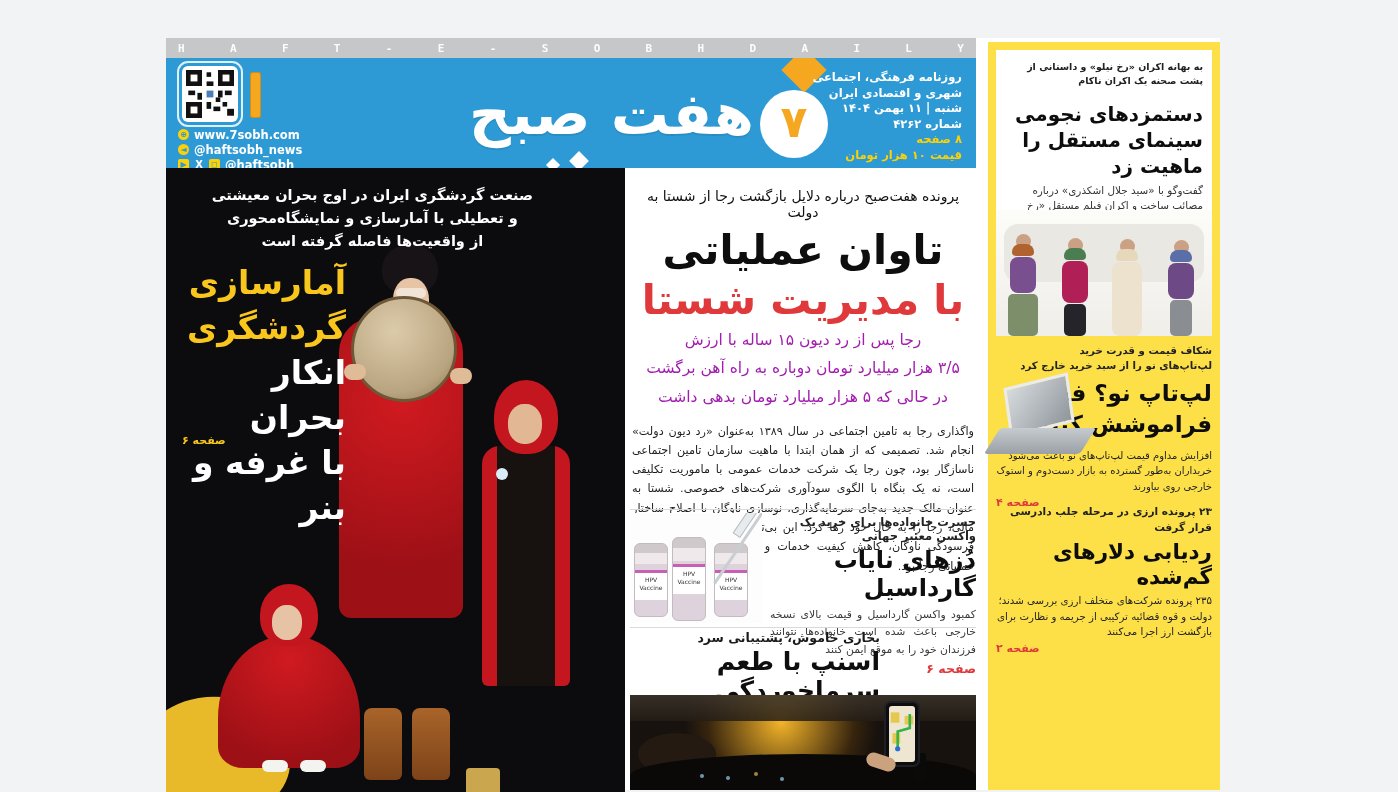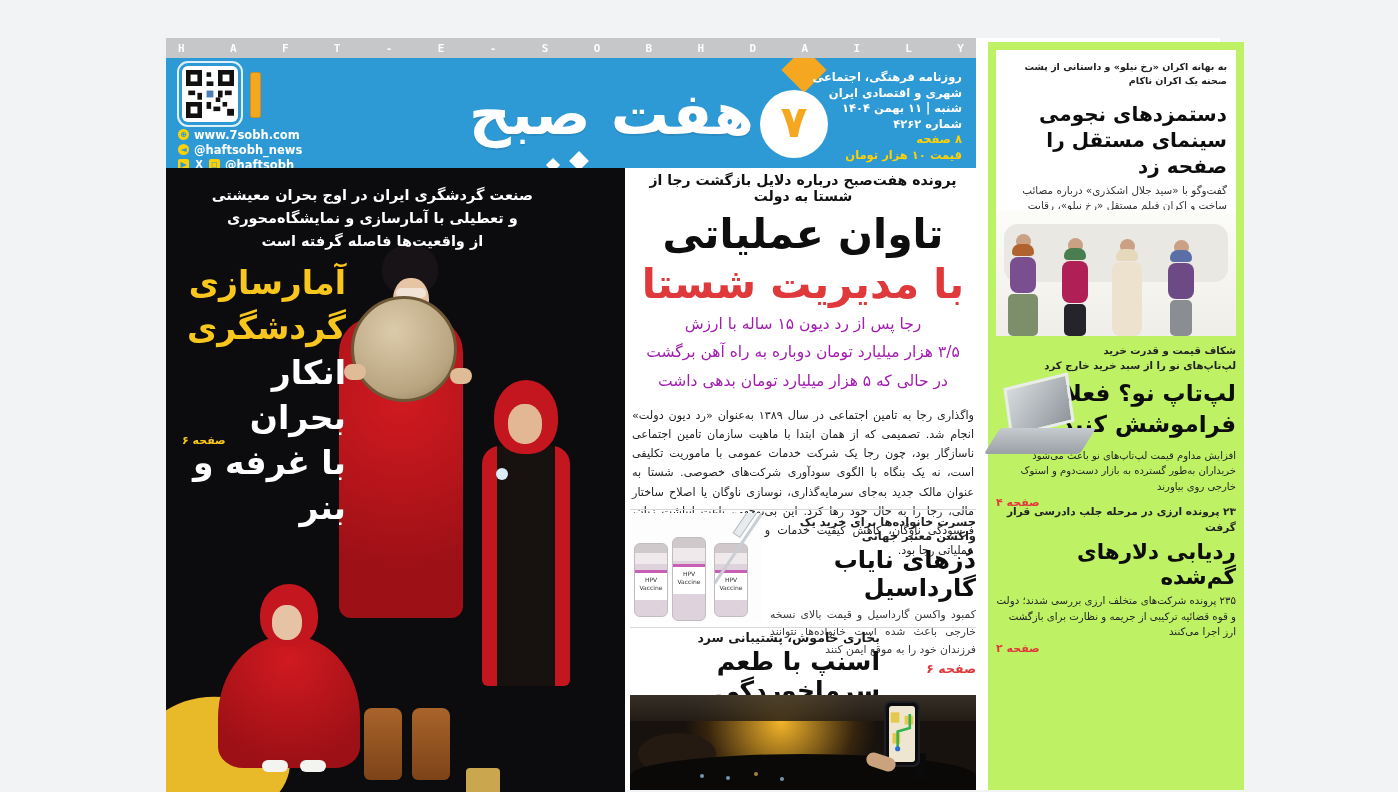--- a/index.html
+++ b/index.html
@@ -73,21 +73,21 @@
                  font-size:14.5px; font-weight:bold; line-height:23px; }
   .lead-headline { position:absolute; left:12px; top:92px; width:168px; direction:rtl; text-align:right; line-height:45px; }
   .lead-headline .yl { color:#f8c61c; font-size:33px; font-weight:bold; display:block; }
   .lead-headline .wl { color:#fff; font-size:33px; font-weight:bold; display:block; }
   .lead-pref { position:absolute; left:16px; top:266px; color:#f8c61c; font-size:11px; font-weight:bold; direction:rtl; }
   .credit { position:absolute; left:24px; bottom:6px; color:#f0e6ea; font-size:10px; direction:rtl; }
 
   
   .middle { position:absolute; left:464px; top:130px; width:346px; height:622px; direction:rtl; }
   .shasta { position:absolute; top:0; left:0; right:0; height:338px; text-align:center; }
-  .shasta .kicker { font-size:14px; font-weight:bold; color:#111; margin-top:4px; }
+  .shasta .kicker { font-size:14px; font-weight:normal; color:#111; margin-top:20px; }
   .shasta .h-black { font-size:41px; font-weight:bold; color:#0e0e0e; line-height:1.28; margin-top:4px; }
   .shasta .h-red { font-size:41px; font-weight:bold; color:#e0393c; line-height:1.2; }
   .shasta .subhead { font-size:15.5px; font-weight:normal; color:#a21caf; line-height:1.85; }
   .shasta .body { font-size:11.2px; color:#1d1d1d; text-align:justify; line-height:1.72; margin-top:10px; padding:0 2px; }
   .pref { color:#e0393c; font-weight:bold; font-size:12.5px; }
   .shasta .pref { text-align:left; margin-top:3px; padding-left:2px; }
   .mid-divider { position:absolute; left:0; right:0; border-top:1px solid #d9d9d9; }
   .gardasil { position:absolute; top:345px; left:0; right:0; height:110px; display:flex; gap:8px; }
   .g-text { flex:1; padding-top:2px; }
   .g-text .kicker { font-size:11.5px; font-weight:bold; color:#222; }
@@ -114,21 +114,21 @@
   .s-gauge { position:absolute; bottom:12px; left:70px; width:4px; height:4px; border-radius:50%; background:#8fb9d8;
              box-shadow:26px 2px 0 #8fb9d8, 54px -2px 0 #c7a24a, 80px 3px 0 #8fb9d8; opacity:.8; }
   .s-handwheel { position:absolute; left:8px; top:38px; width:78px; height:42px; background:#241a12; border-radius:50%; }
   .s-phone { position:absolute; right:56px; top:6px; width:36px; height:66px; background:#0d0d10; border:2px solid #1f1f26; border-radius:7px; }
   .s-screen { position:absolute; inset:3px; background:#efe6d2; border-radius:3px; overflow:hidden; }
   .s-screen svg { width:100%; height:100%; }
   .s-mount { position:absolute; right:50px; top:58px; width:12px; height:28px; background:#0a0a0a; border-radius:3px; }
   .s-finger { position:absolute; right:80px; top:60px; width:30px; height:14px; background:#caa27e; border-radius:8px; transform:rotate(18deg); }
 
   
-  .right-col { position:absolute; left:822px; top:4px; width:256px; height:748px; background:#bef264; direction:rtl; }
+  .right-col { position:absolute; left:822px; top:4px; width:232px; height:748px; background:#fde047; direction:rtl; }
   .card { position:absolute; left:8px; right:8px; background:#fff; overflow:hidden; }
   .card1 { top:8px; height:286px; }
   .card1 .txt { padding:10px 9px 0; text-align:right; }
   .rc-kicker { font-size:9.5px; font-weight:bold; color:#222; line-height:1.5; }
   .card1 .headline { font-size:20px; font-weight:bold; color:#0d0d0d; line-height:1.3; margin-top:12px; }
   .card1 .body { font-size:10.4px; color:#333; line-height:1.5; margin-top:4px; }
   .card1 .pref { text-align:right; margin-top:2px; font-size:11.5px; }
   .cinema-photo { position:absolute; left:0; right:0; bottom:0; height:126px;
                   background:linear-gradient(180deg,#fcfcf9,#efeee9); overflow:hidden; }
   .car { position:absolute; left:8px; right:8px; top:14px; height:58px; background:#e9e8e3; border-radius:14px; }
@@ -360,21 +360,21 @@
       </div>
     </div>
 
     <div class="right-col">
 
       <div class="card card1">
         <div class="txt">
           <div class="rc-kicker">به بهانه اکران «رخ نیلو» و داستانی از پشت صحنه یک اکران ناکام</div>
           <div class="headline">
             <div>دستمزدهای نجومی</div>
-            <div>سینمای مستقل را صفحه زد</div>
+            <div>سینمای مستقل را ماهیت زد</div>
           </div>
           <div class="body">گفت‌وگو با «سید جلال اشکذری» درباره مصائب ساخت و اکران فیلم مستقل «رخ نیلو»، رقابت نابرابر با کمدی‌ها و سایه سنگین پلتفرم‌ها بر سینما</div>
           <div class="pref">صفحه ۵</div>
         </div>
         <div class="cinema-photo">
           <div class="car"></div>
           <div class="fig" style="left:8px;">
             <div class="head"></div>
               <div class="scarf" style="background:#b0632f;"></div>
             <div class="torso" style="background:#7a4f8f;"></div>

